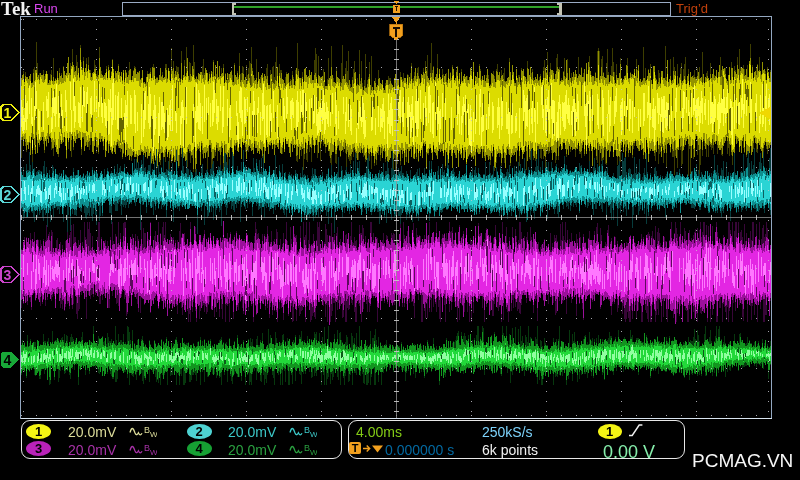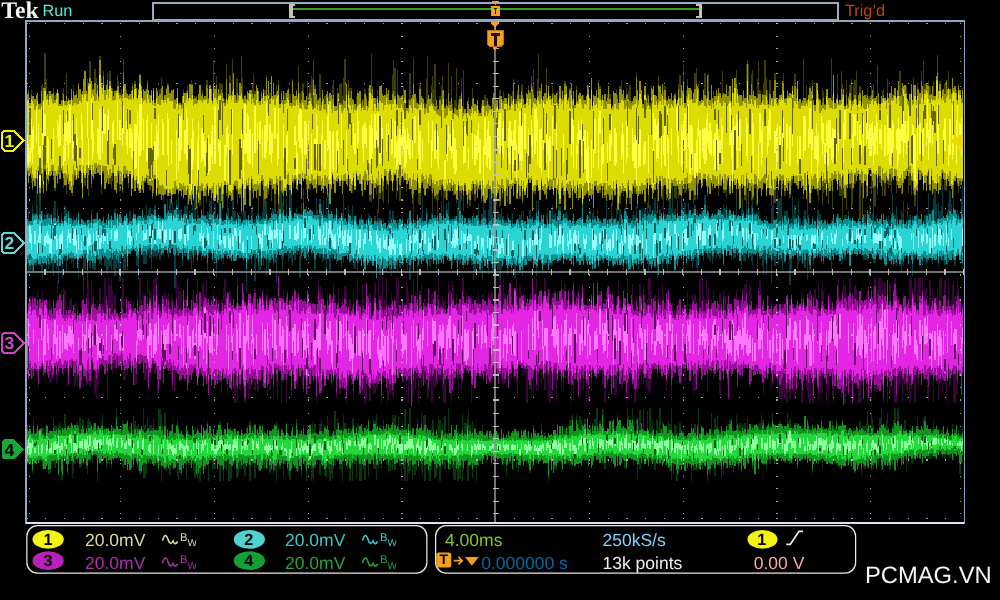--- a/index.html
+++ b/index.html
@@ -50,21 +50,21 @@
     <polygon points="1.2,106.7 3.4,104.5 11,104.5 19,112.5 11,120.5 3.4,120.5 1.2,118.3" fill="#000" stroke="#f0f010" stroke-width="1.6"></polygon>
     <text x="7.5" y="117.5" font-family="Liberation Sans" font-size="14" font-weight="bold" fill="#f0f010" text-anchor="middle">1</text>
     <polygon points="1.2,188.7 3.4,186.5 11,186.5 19,194.5 11,202.5 3.4,202.5 1.2,200.3" fill="#000" stroke="#5cd8d8" stroke-width="1.6"></polygon>
     <text x="7.5" y="199.5" font-family="Liberation Sans" font-size="14" font-weight="bold" fill="#5cd8d8" text-anchor="middle">2</text>
     <polygon points="1.2,268.7 3.4,266.5 11,266.5 19,274.5 11,282.5 3.4,282.5 1.2,280.3" fill="#000" stroke="#cc44cc" stroke-width="1.6"></polygon>
     <text x="7.5" y="279.5" font-family="Liberation Sans" font-size="14" font-weight="bold" fill="#cc44cc" text-anchor="middle">3</text>
     <polygon points="1.2,353.7 3.4,351.5 11,351.5 19,359.5 11,367.5 3.4,367.5 1.2,365.3" fill="#18a838"></polygon>
     <text x="7.5" y="364.5" font-family="Liberation Sans" font-size="14" font-weight="bold" fill="#000" text-anchor="middle">4</text>
   </svg>
 <div class="t" style="left:1px;top:-2px;font-family:'Liberation Serif',serif;font-weight:bold;font-size:19px;color:#f2f2f2">Tek</div>
-<div class="t" style="left:34px;top:1px;font-size:13px;color:#5eead4">Run</div>
+<div class="t" style="left:34px;top:1px;font-size:13px;color:#d946ef">Run</div>
 <div class="t" style="left:676px;top:1px;font-size:13px;color:#c2410c">Trig’d</div>
 
 <div style="position:absolute;left:21px;top:420px;width:319px;height:37px;border:1.5px solid #e8e8e8;border-radius:9px;background:#000"></div>
 <div style="position:absolute;left:26px;top:423.5px;width:25px;height:15px;background:#f4f414;border-radius:50%;color:#000;font-weight:bold;font-size:13px;text-align:center;line-height:16px">1</div>
 <div class="t" style="left:68px;top:424px;font-size:14px;color:#dcdc9a">20.0mV</div>
 <svg style="position:absolute;left:129px;top:423px" width="28" height="16" viewBox="0 0 28 16">
     <path d="M1 9.5 Q3.2 1.5 5.8 9.5 Q7.4 13.8 9.4 9.8 Q11 13.8 13 10.2" stroke="#dcdc9a" stroke-width="1.3" fill="none"></path>
     <text x="15" y="9.5" font-family="Liberation Sans" font-size="9" fill="#dcdc9a">B</text>
     <text x="21" y="14" font-family="Liberation Sans" font-size="8" fill="#dcdc9a">W</text>
   </svg>
@@ -96,16 +96,16 @@
 <div style="position:absolute;left:597.5px;top:423.5px;width:24px;height:15px;background:#f4f414;border-radius:50%;color:#000;font-weight:bold;font-size:13px;text-align:center;line-height:16px">1</div>
 <svg style="position:absolute;left:628px;top:423px" width="20" height="15" viewBox="0 0 20 15">
     <path d="M1 12.5h3.2l7 -10.5h3.2" stroke="#f0f0f0" stroke-width="1.4" fill="none"></path>
   </svg>
 <div style="position:absolute;left:349px;top:442px;width:12px;height:12px;background:#f2a01e;border-radius:2px;color:#000;font-weight:bold;font-size:11px;text-align:center;line-height:13px">T</div>
 <svg style="position:absolute;left:362px;top:442px" width="23" height="13" viewBox="0 0 23 13">
     <path d="M1 6.5h6M4.7 3.5l3 3 -3 3" stroke="#f2a01e" stroke-width="1.4" fill="none"></path>
     <path d="M10 3.5h11l-5.5 7z" fill="#f2a01e"></path>
   </svg>
 <div class="t" style="left:385px;top:441.5px;font-size:14px;color:#0369a1">0.000000 s</div>
-<div class="t" style="left:482px;top:441.5px;font-size:14px;color:#f0f0f0">13k points</div>
-<div class="t" style="left:603px;top:441.5px;font-size:14px;color:#fca5a5">0.00 V</div>
+<div class="t" style="left:482px;top:441.5px;font-size:14px;color:#f0f0f0">6k points</div>
+<div class="t" style="left:603px;top:441.5px;font-size:18px;color:#86efac">0.00 V</div>
 
 <div class="t" style="left:692px;top:450px;font-size:19px;font-weight:normal;color:#f6f6f6">PCMAG.VN</div>
 
 </body></html>

